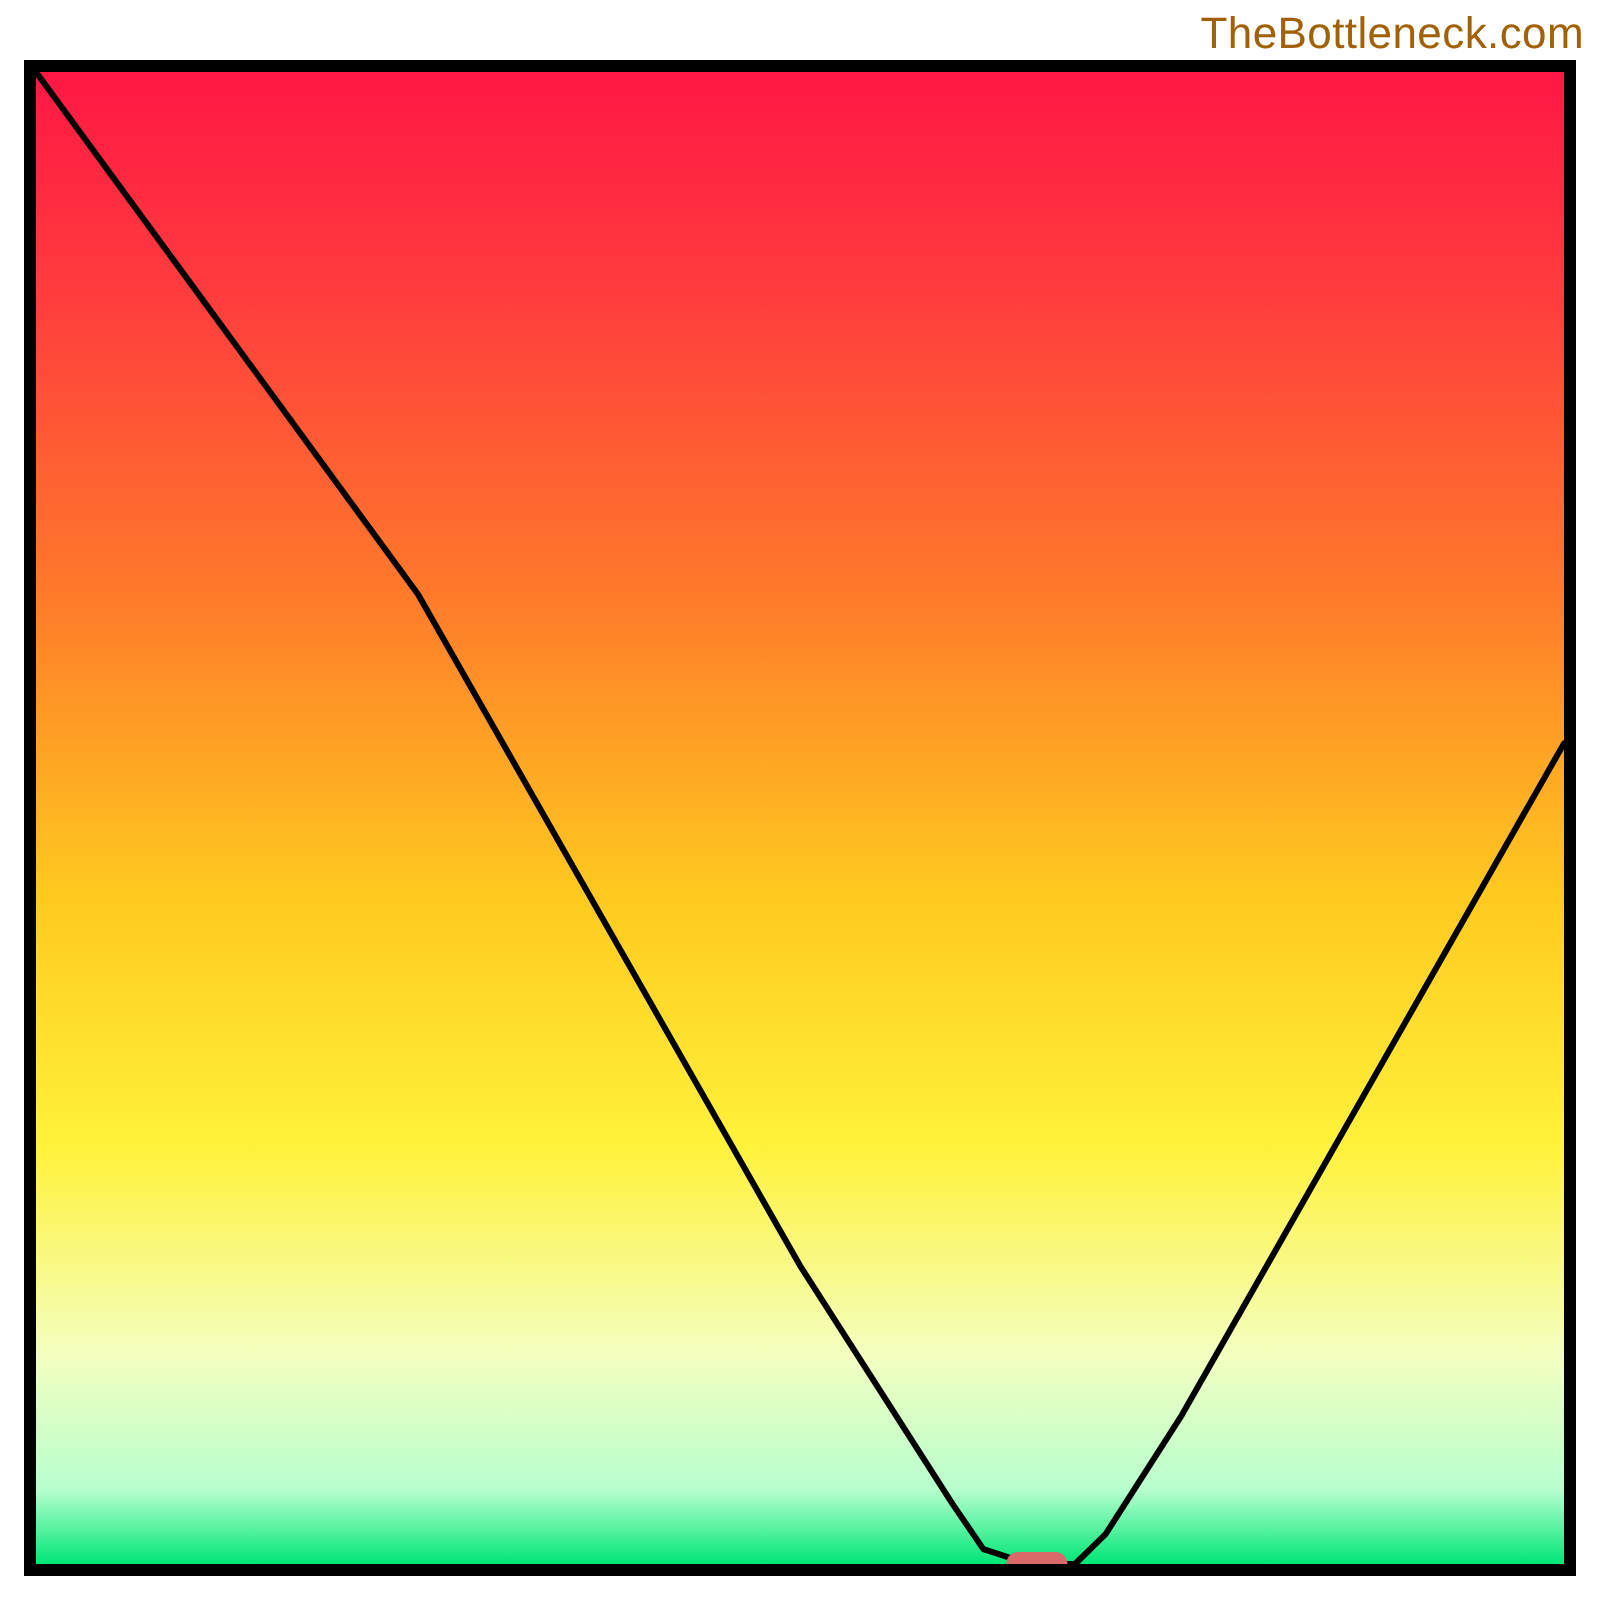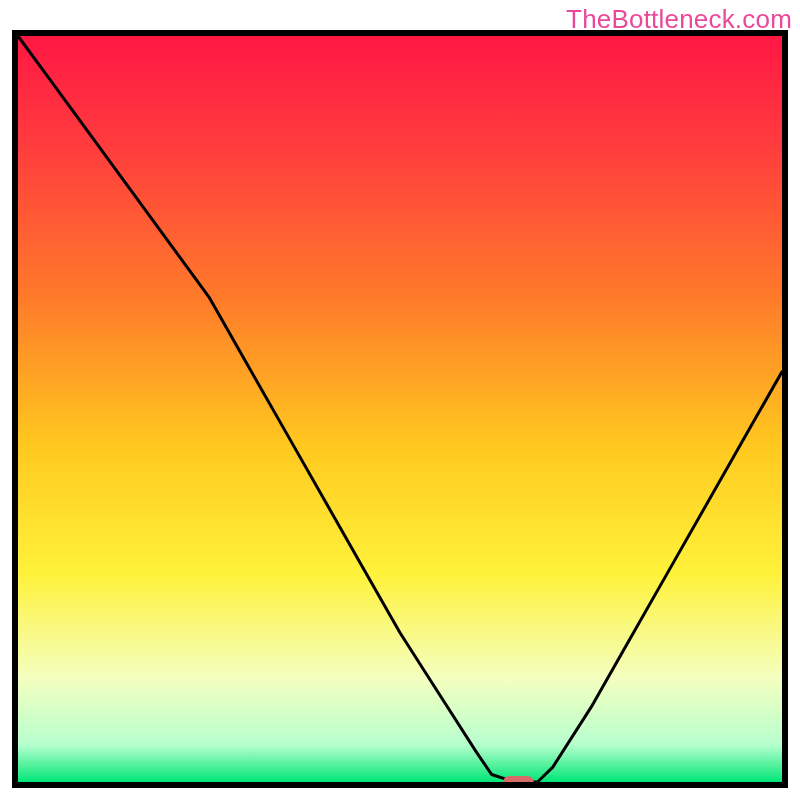--- a/index.html
+++ b/index.html
@@ -12,22 +12,22 @@
   }
   .container {
     position: relative;
     width: 800px;
     height: 800px;
   }
   .watermark {
     position: absolute;
     top: 4px;
     right: 8px;
-    font-size: 26px;
-    color: #ec4899;
+    font-size: 22px;
+    color: #a16207;
     font-weight: 500;
     letter-spacing: 0.2px;
     z-index: 5;
   }
   svg.plot {
     position: absolute;
     left: 0;
     top: 0;
   }
 </style>

